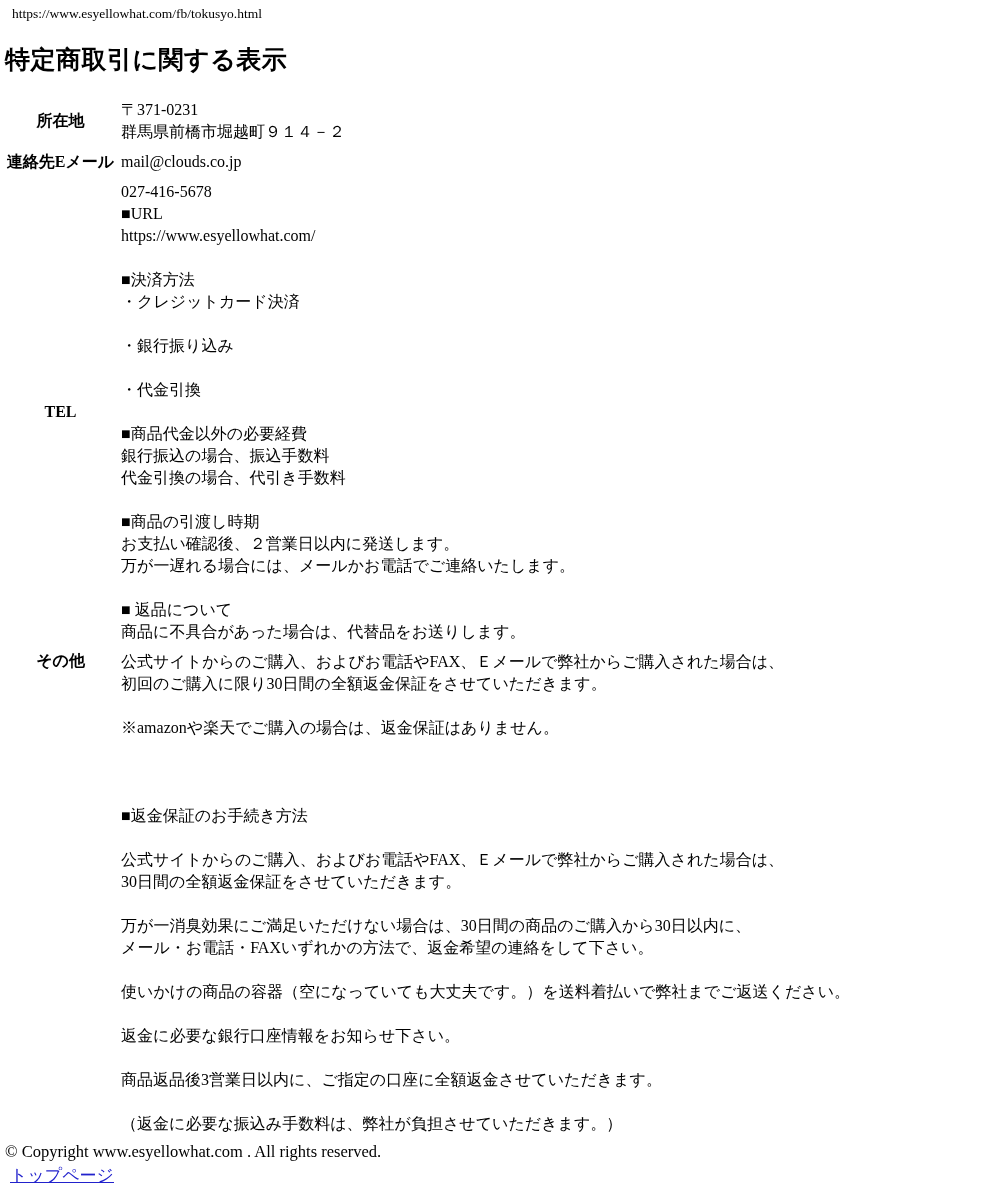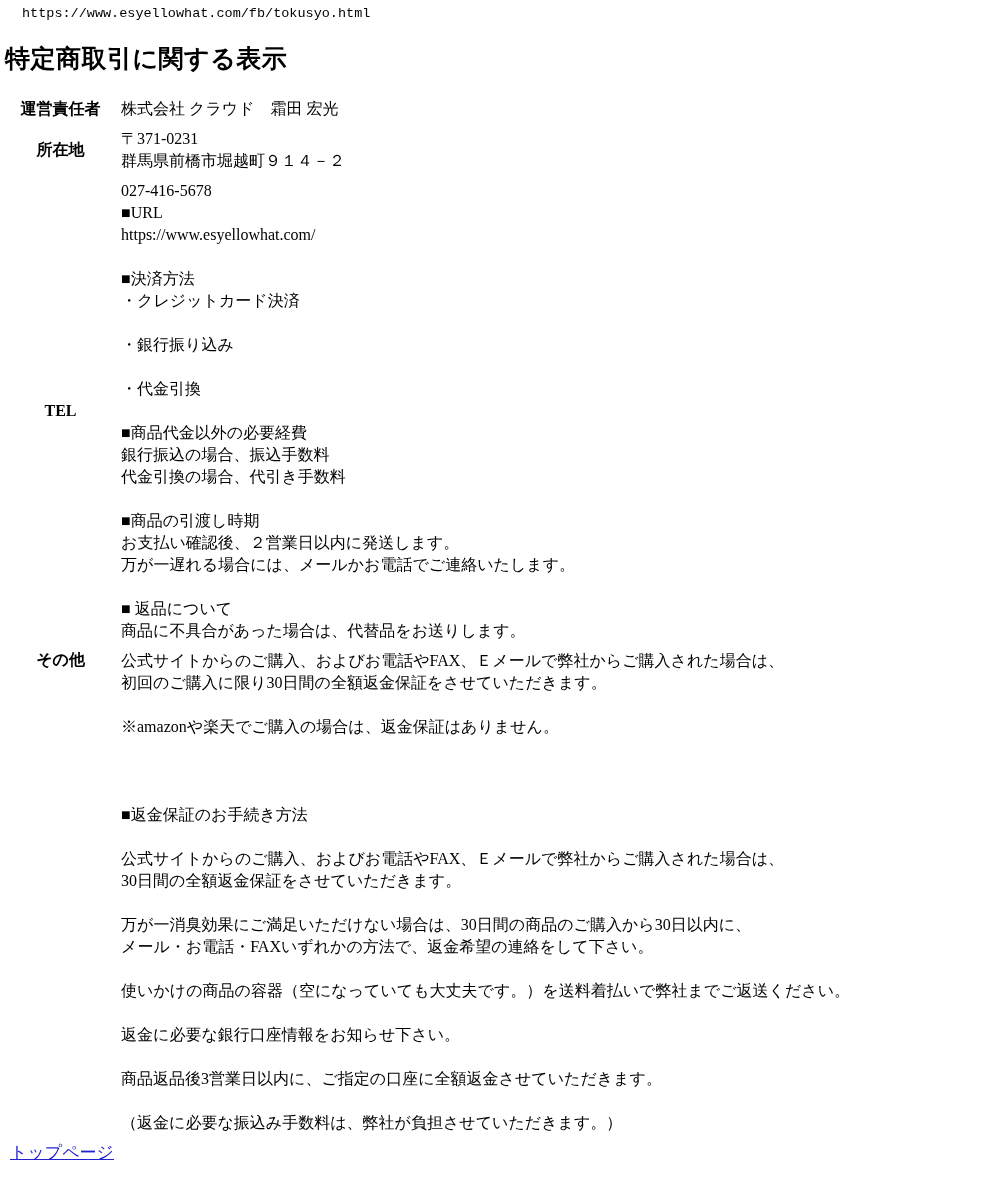--- a/index.html
+++ b/index.html
@@ -9,23 +9,23 @@
     color: #000000;
     font-family: "Liberation Serif", "DejaVu Serif", serif;
   }
   .page {
     width: 983px;
     min-height: 1200px;
     background: #ffffff;
     overflow: hidden;
   }
   .urlbar {
-    font-family: Liberation Mono, monospace;
+    font-family: Liberation Serif, serif;
     font-size: 13.5px;
-    padding: 6px 0 0 22px;
+    padding: 6px 0 0 12px;
     white-space: nowrap;
   }
   .page-title {
     font-family: "Liberation Sans", "DejaVu Sans", sans-serif;
     font-size: 25px;
     font-weight: bold;
     letter-spacing: 0.5px;
     margin: 21px 0 18px 5px;
   }
   table.info-table {
@@ -70,35 +70,35 @@
 <body style="background: rgb(255, 255, 255); color: rgb(0, 0, 0);">
 
 <div class="page">
 
   <div class="urlbar">https://www.esyellowhat.com/fb/tokusyo.html</div>
 
   <h1 class="page-title">特定商取引に関する表示</h1>
 
   <table class="info-table">
     <tbody id="rows">
-    <tr>
-      <th class="row-label">運営責任者</th>
-      <td class="row-value">
-        <div class="cell-text">株式会社 クラウド　霜田 宏光</div>
-      </td>
-    </tr>
 
     <tr>
       <th class="row-label">所在地</th>
       <td class="row-value">
         <div class="cell-text">〒371-0231
 群馬県前橋市堀越町９１４－２</div>
       </td>
     </tr>
 
+    <tr>
+      <th class="row-label">連絡先Eメール</th>
+      <td class="row-value">
+        <div class="cell-text">mail@clouds.co.jp</div>
+      </td>
+    </tr>
 
     <tr>
       <th class="row-label">TEL</th>
       <td class="row-value">
         <div class="cell-text">027-416-5678
 ■URL
 https://www.esyellowhat.com/
 
 ■決済方法
 ・クレジットカード決済
@@ -143,18 +143,19 @@
 返金に必要な銀行口座情報をお知らせ下さい。
 
 商品返品後3営業日以内に、ご指定の口座に全額返金させていただきます。
 
 （返金に必要な振込み手数料は、弊社が負担させていただきます。）</div>
       </td>
     </tr>
   </tbody>
   </table>
 
+  <div class="copyright">© Copyright www.esyellowhat.com . All rights reserved.</div>
 
   <div class="toplink-wrap">
     <a class="toplink" href="#" style="color: rgb(34, 34, 204);">トップページ</a>
   </div>
 
 </div>
 
 </body></html>

